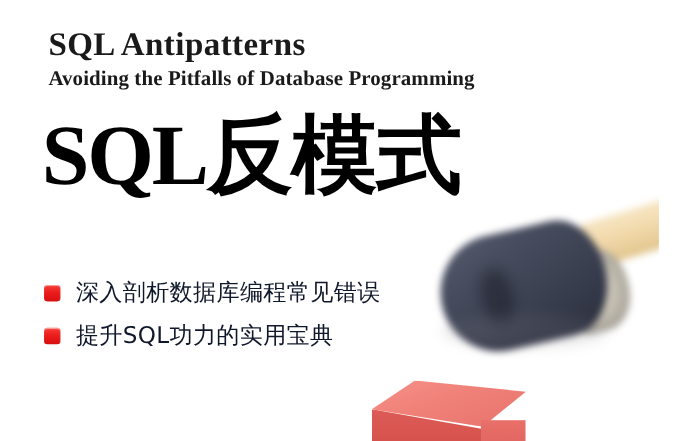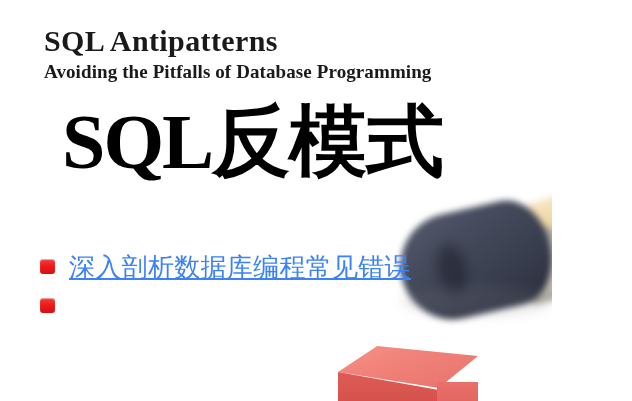--- a/index.html
+++ b/index.html
@@ -8,20 +8,21 @@
     background: #ffffff;
   }
 
   #cover {
     position: relative;
     width: 552px;
     height: 401px;
     background: #ffffff;
     overflow: hidden;
     font-family: "Liberation Sans", sans-serif;
+    padding-left: 47px;
   }
 
   
   .eng-title {
     position: absolute;
     left: 44px;
     top: 26px;
     font-family: "Liberation Serif", "DejaVu Serif", serif;
     font-weight: bold;
     font-size: 30px;
@@ -50,21 +51,20 @@
     left: 38px;
     top: 102px;
     font-family: "DejaVu Serif", "Liberation Serif", serif;
     font-weight: bold;
     font-size: 78px;
     line-height: 1.0;
     letter-spacing: -1px;
     color: #000000;
     white-space: nowrap;
     z-index: 6;
-    margin-left: 24px;
   }
   .main-title .latin {
     font-family: "Liberation Serif", "DejaVu Serif", serif;
     font-weight: bold;
     letter-spacing: -2px;
   }
 
   
   .bullets {
     position: absolute;
@@ -81,26 +81,25 @@
     width: 15px;
     height: 15px;
     border-radius: 3px;
     background: linear-gradient(180deg, #f4403a 0%, #ed1c1c 45%, #d60f0f 100%);
     box-shadow: inset 0 1px 1px rgba(255,255,255,0.55);
     flex: 0 0 auto;
   }
   .bullet-text {
     margin-left: 14px;
     font-family: "DejaVu Sans", "Liberation Sans", sans-serif;
-    font-size: 26px;
-    line-height: 1.0;
-    color: #3b82f6;
+    font-size: 21px;
+    line-height: 1.0;
+    color: #0f172a;
     letter-spacing: 0.3px;
     white-space: nowrap;
-    text-decoration: underline;
   }
 
   
   .hammer {
     position: absolute;
     left: 382px;
     top: 190px;
     width: 250px;
     height: 140px;
     z-index: 3;
@@ -213,20 +212,21 @@
 
   <div class="bullets">
 
     <div class="bullet-row">
       <span class="bullet-marker"></span>
       <span class="bullet-text">深入剖析数据库编程常见错误</span>
     </div>
 
     <div class="bullet-row">
       <span class="bullet-marker"></span>
+      <span class="bullet-text">提升SQL功力的实用宝典</span>
     </div>
 
 
   </div>
 
   <div class="hammer">
     <div class="hammer-handle"></div>
     <div class="hammer-face"></div>
     <div class="hammer-head"></div>
     <div class="hammer-shadow"></div>

